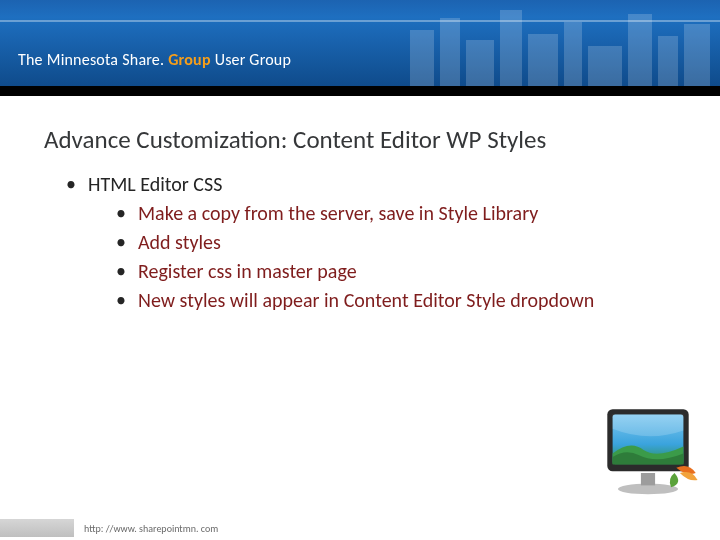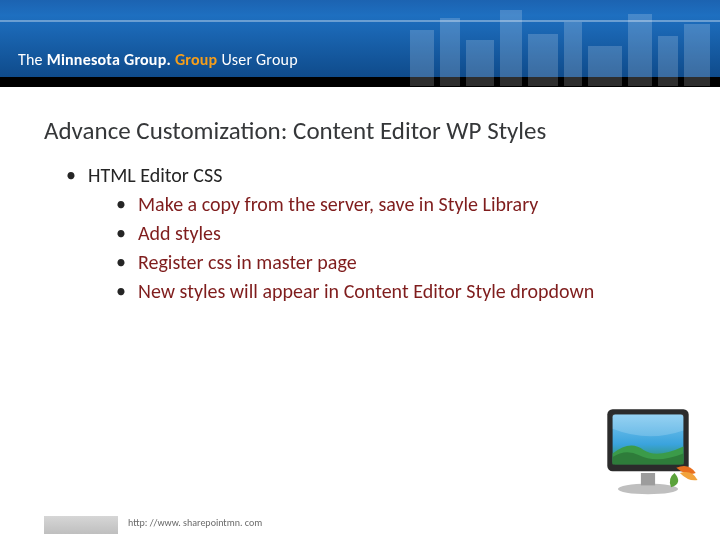--- a/index.html
+++ b/index.html
@@ -8,21 +8,21 @@
     height: 540px;
     font-family: "Segoe UI", Calibri, Arial, sans-serif;
     background: #fff;
     position: relative;
     overflow: hidden;
   }
 
   
   .header {
     width: 100%;
-    height: 77px;
+    height: 86px;
     position: relative;
     background: linear-gradient(#1c63b1 0%, #1e6fc0 20%, #0f4b8b 100%);
   }
   .header::before { 
     content: "";
     position: absolute;
     left: 0; right: 0; top: 20px;
     height: 2px;
     background: rgba(255,255,255,0.35);
   }
@@ -39,21 +39,21 @@
     top: 50px;
     color: #fff;
     font-size: 16px;
     letter-spacing: 0.2px;
     display: flex;
     align-items: baseline;
     gap: 4px;
     white-space: nowrap;
   }
   .brand .light { font-weight: 300; }
-  .brand .bold  { font-weight: 700; }
+  .brand .bold  { font-weight: 400; }
   .brand .orange { color: #f59e1b; font-weight: 700; }
 
   
   .rule {
     width: 100%;
     height: 10px;
     background: #000;
   }
 
   
@@ -114,21 +114,21 @@
     height: 92px;
   }
   .clipart svg { width: 100%; height: 100%; }
 
   
   .footer {
     position: absolute;
     left: 0; right: 0; bottom: 0;
     height: 24px;
     display: flex;
-    padding-left: 44px;
+    align-items: center;
   }
   .footer-bar {
     height: 18px;
     background: linear-gradient(#d6d6d6,#bfbfbf);
     width: 74px;
     margin-right: 10px;
   }
   .footer-url {
     font-size: 10px;
     color: #6a6a6a;
@@ -150,21 +150,21 @@
         <rect x="188" y="46" width="34" height="40"></rect>
         <rect x="228" y="14" width="24" height="72"></rect>
         <rect x="258" y="36" width="20" height="50"></rect>
         <rect x="284" y="24" width="26" height="62"></rect>
       </g>
     </svg>
   </div>
   <div class="brand">
     <span class="light">The</span>
     <span class="bold">Minnesota</span>
-    <span class="bold">Group.</span>
+    <span class="bold">Share.</span>
     <span class="orange">Group</span>
     <span class="light">User Group</span>
   </div>
 </div>
 <div class="rule"></div>
 
 <div class="body">
   <h1 class="title">Advance Customization: Content Editor WP Styles</h1>
 
   <ul class="top">

